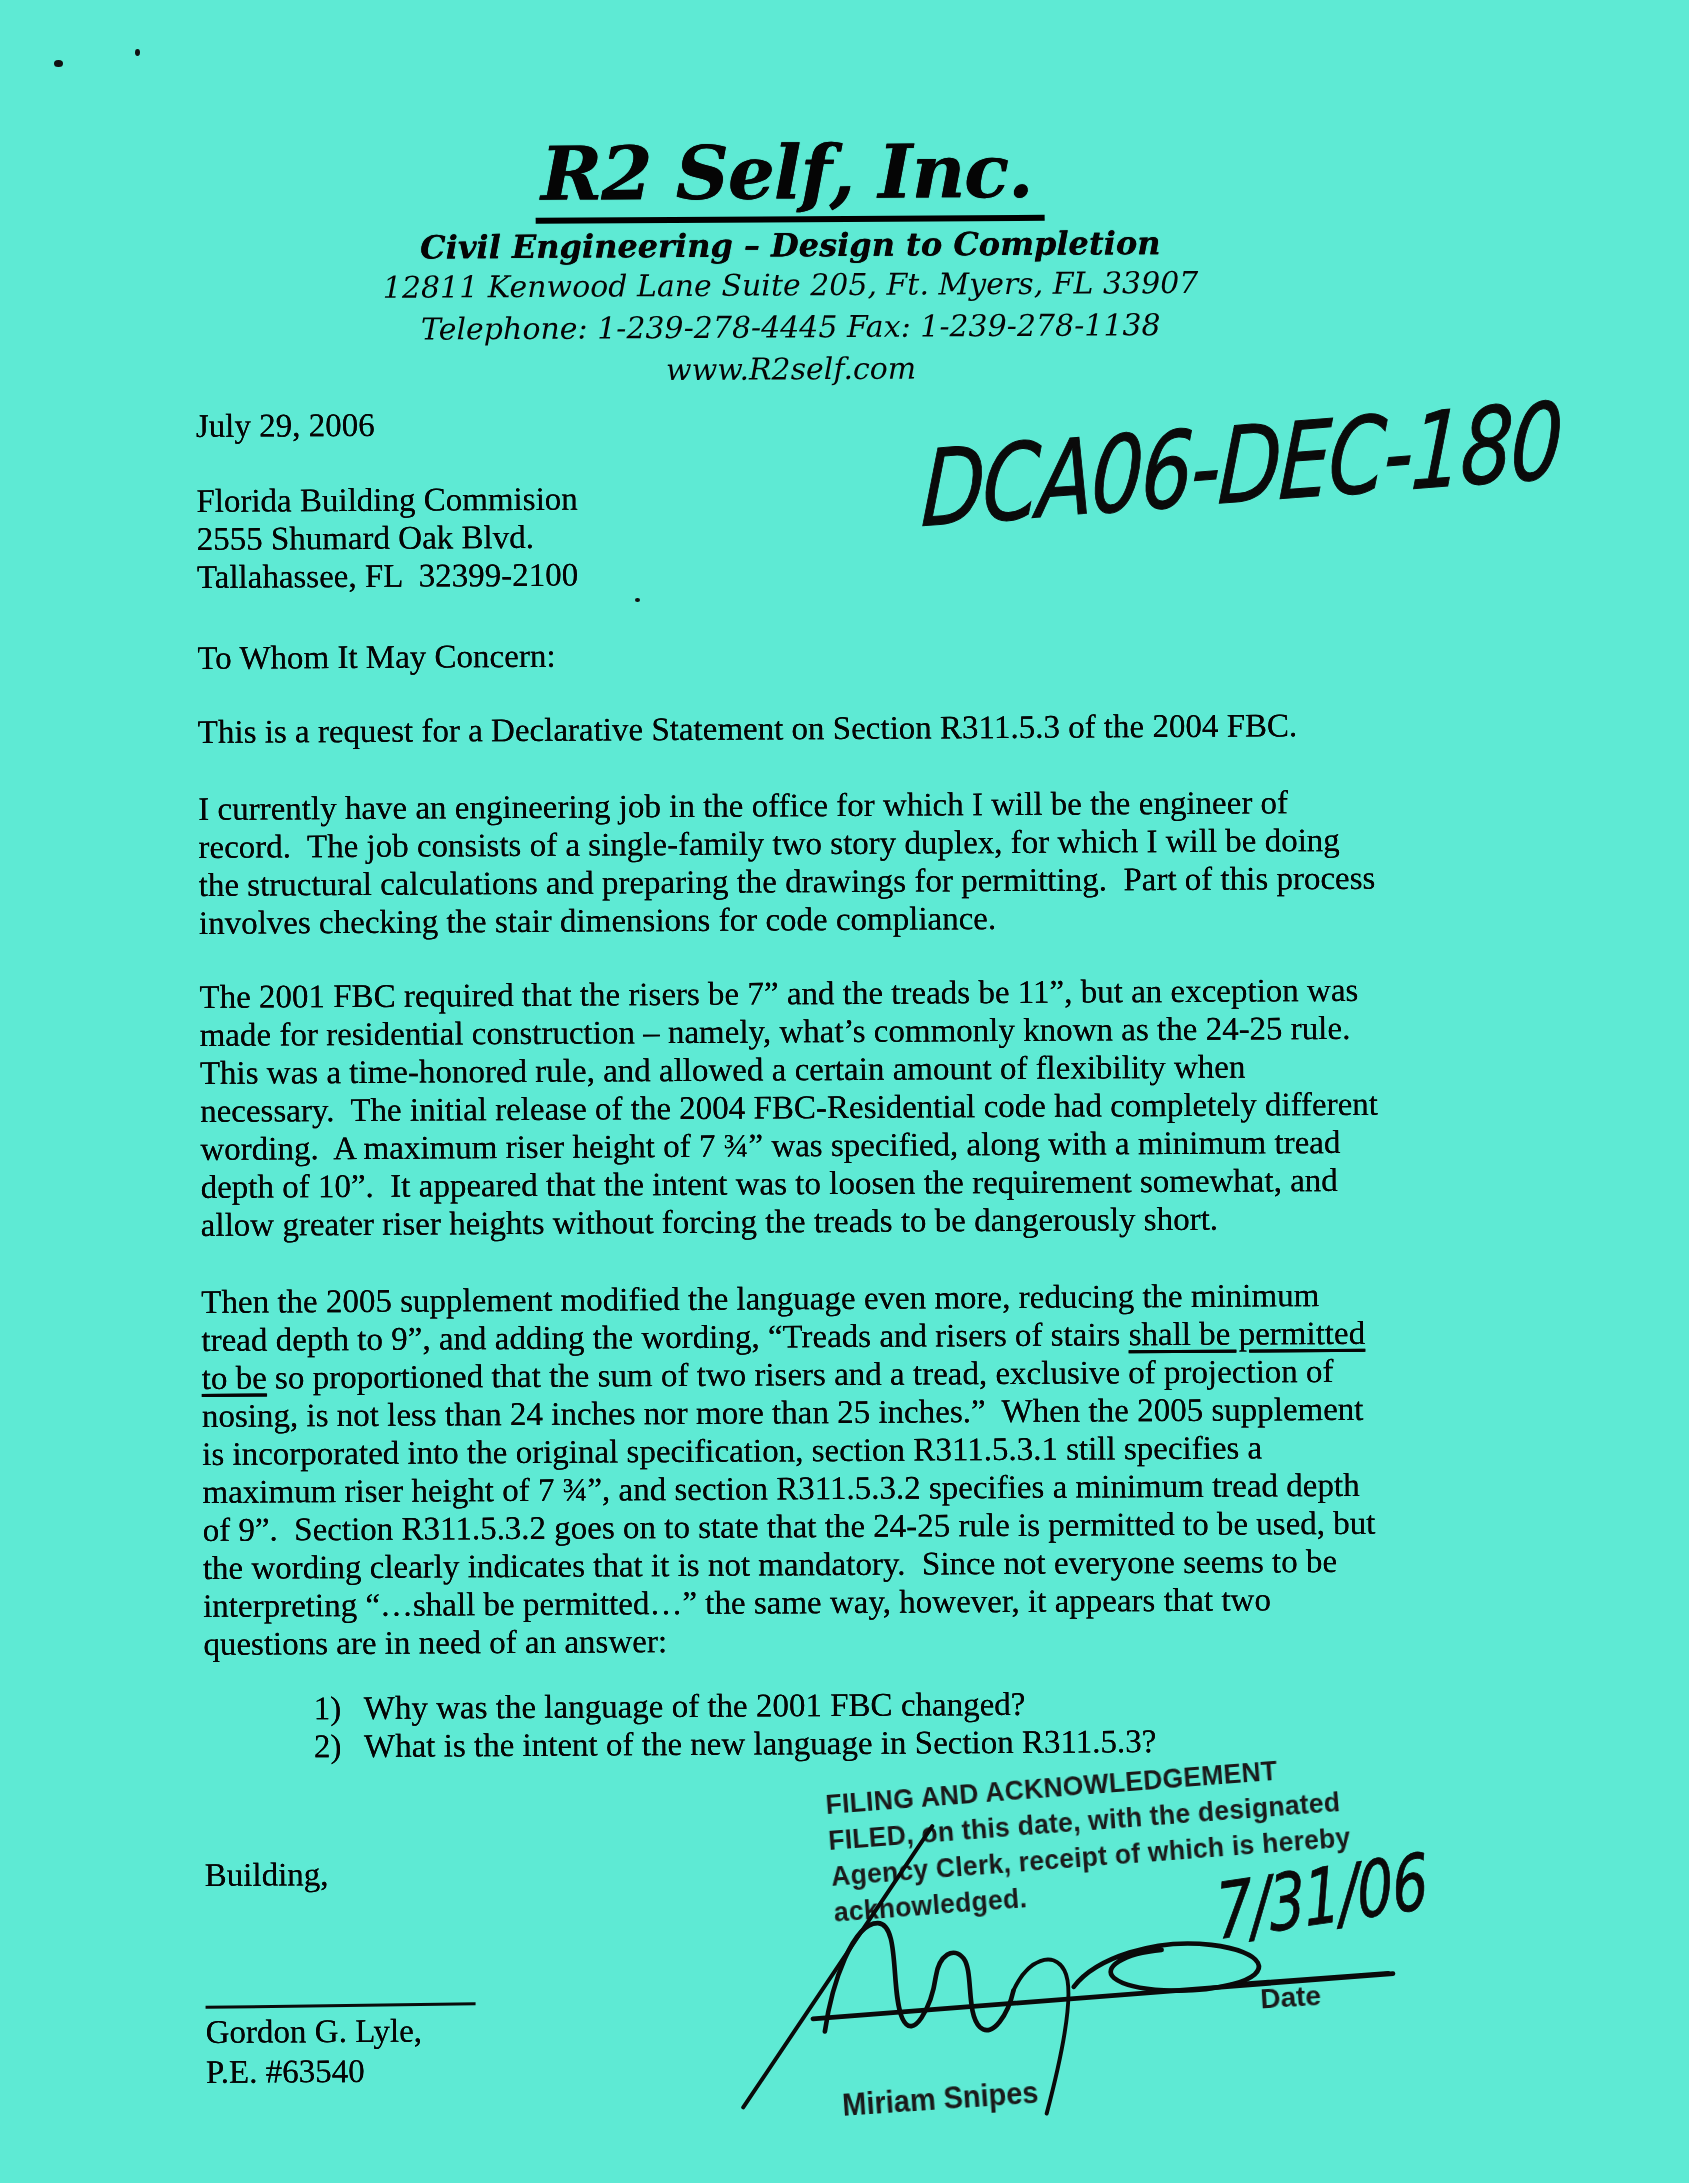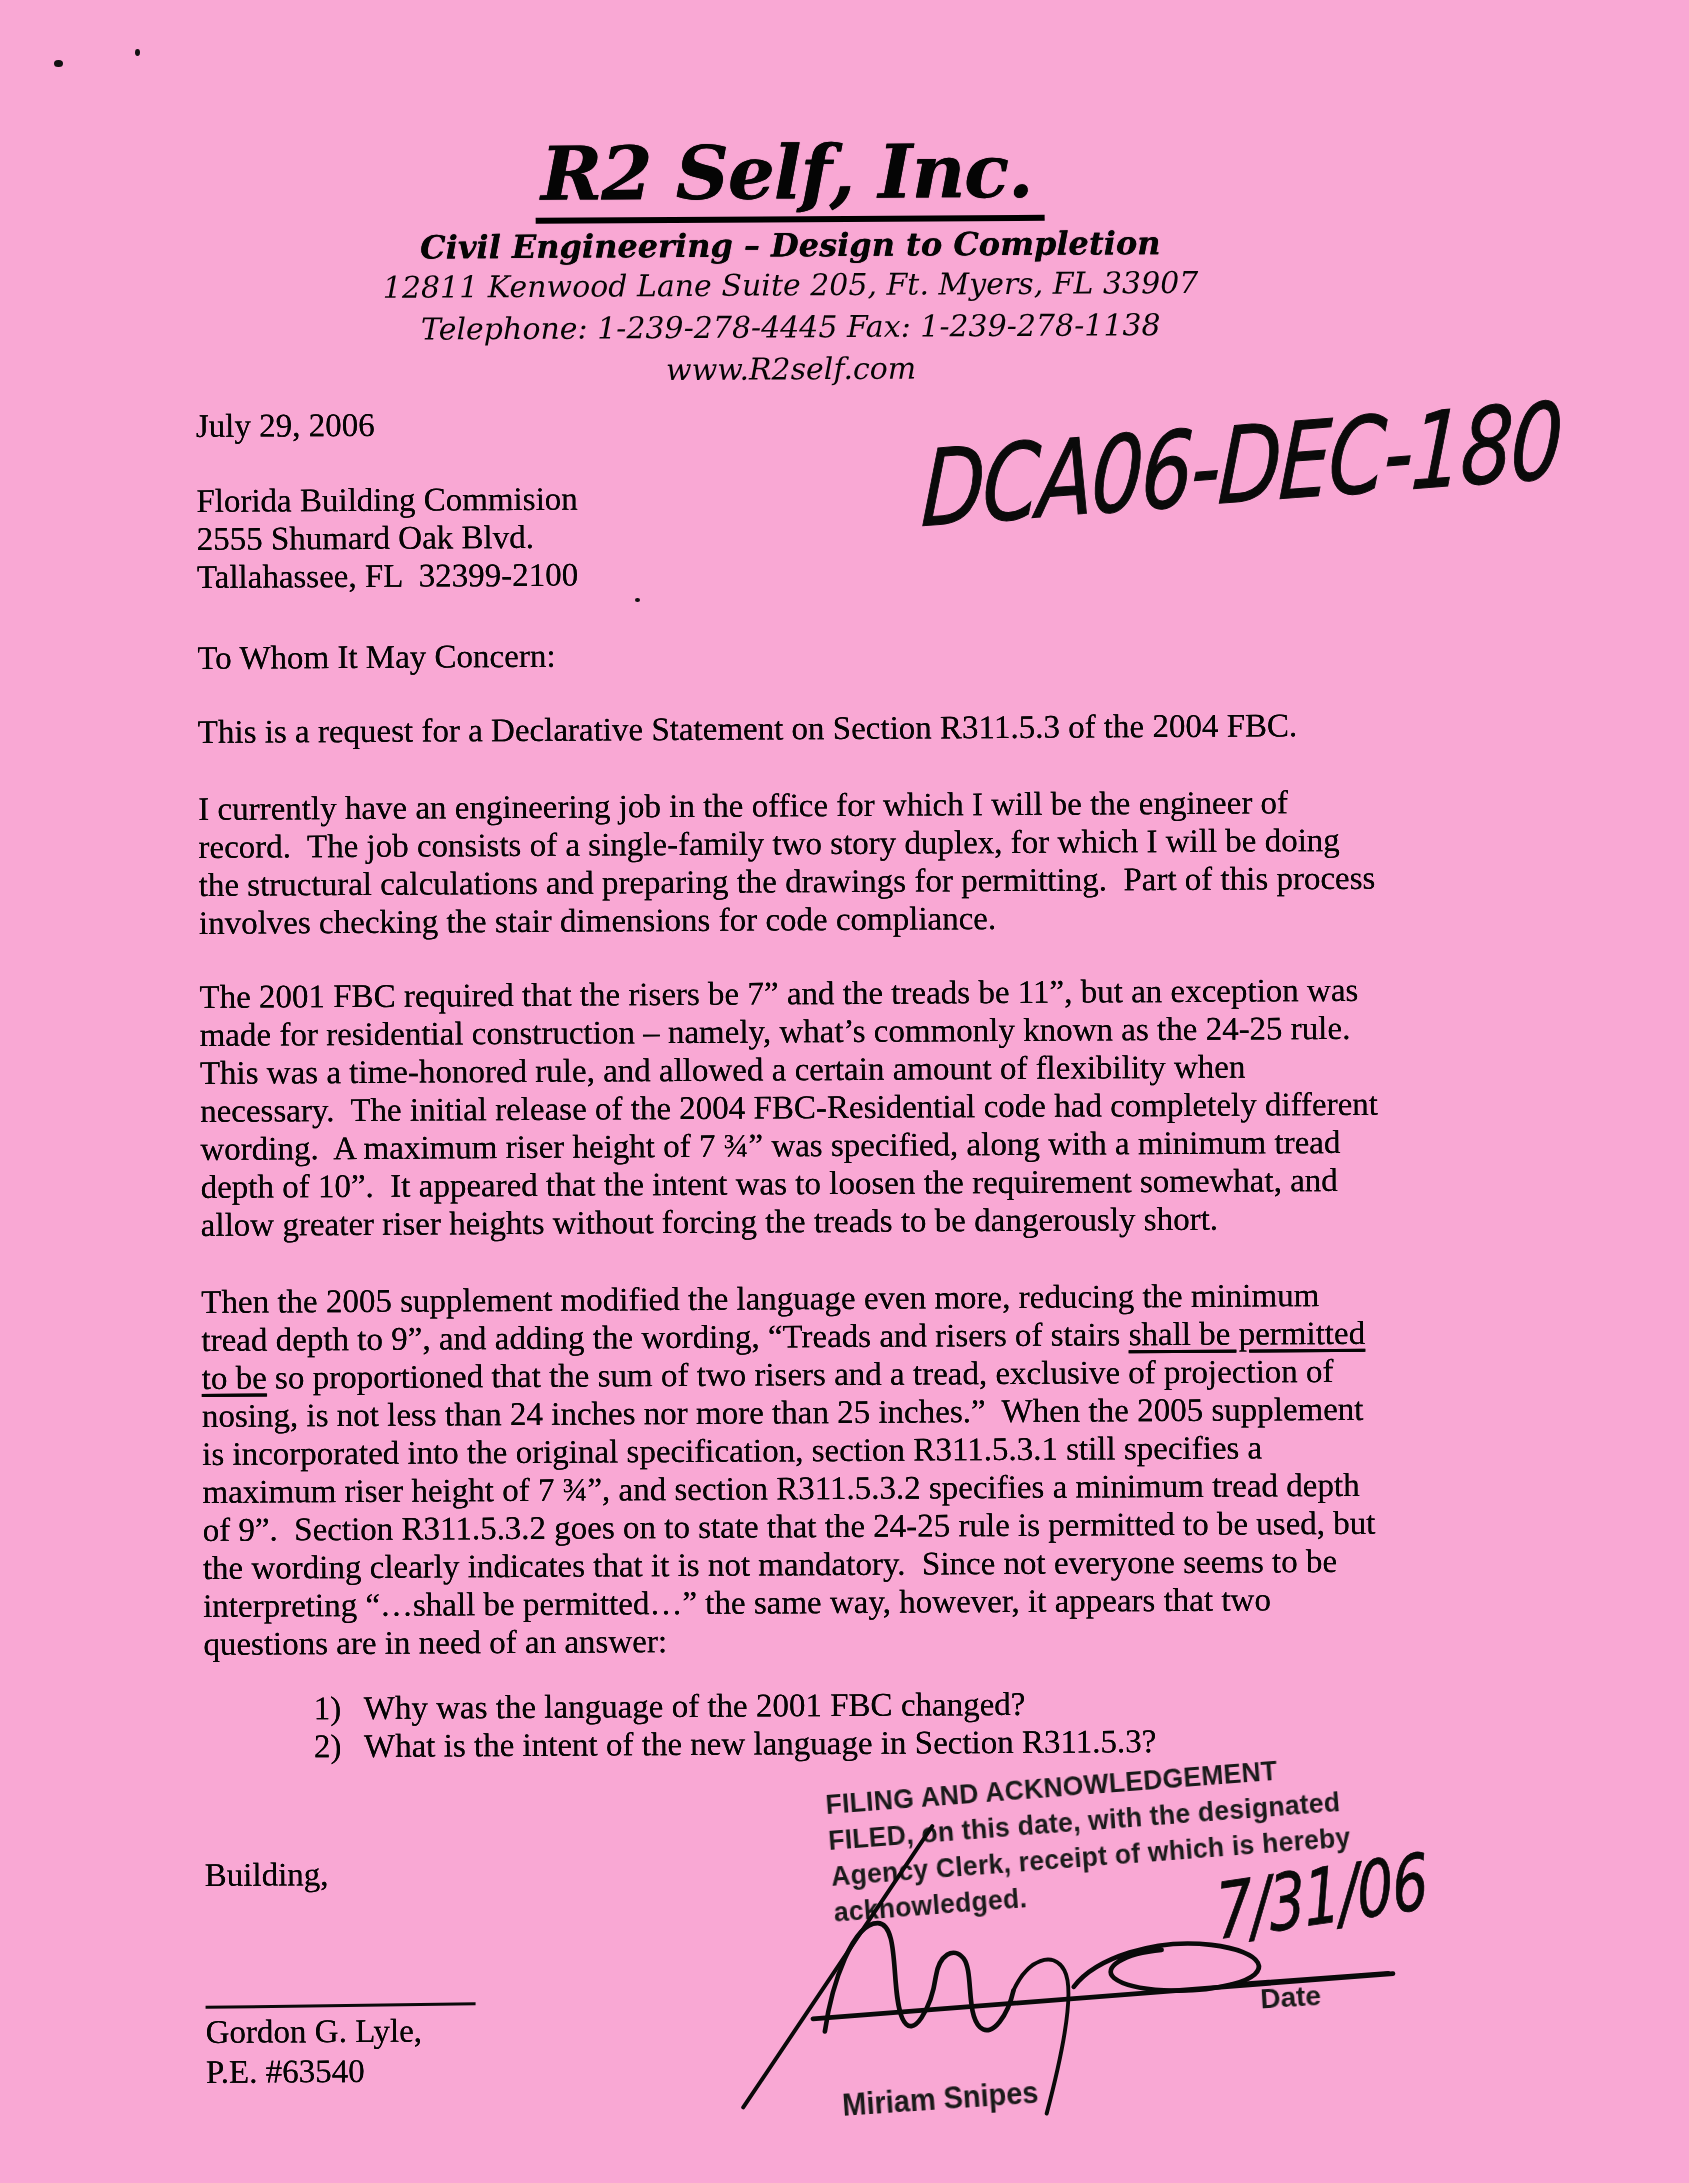--- a/index.html
+++ b/index.html
@@ -1,17 +1,17 @@
 <!DOCTYPE html>
 <html style="font-size:10.6px"><head>
 <meta charset="utf-8">
 <style>
   html,body { margin:0; padding:0; background:#e8e8e8; }
   .page {
-    position:relative; width:1690px; height:2183px; background:#f9a8d4;
+    position:relative; width:1690px; height:2183px; background:#5eead4;
     overflow:hidden; font-family:"Liberation Serif", serif; color:#050505;
   }
   .tilt { position:absolute; left:0; top:0; width:100%; height:100%;
     transform:rotate(-0.35deg); transform-origin:845px 1093px; }
 
   
   .letterhead { position:absolute; left:199px; top:135px; width:1193px; text-align:center; }
   .company {
     display:inline-block; font-family:"DejaVu Serif", serif; font-style:italic; font-weight:bold;
     font-size:74px; line-height:1.02; letter-spacing:-1.3px;

